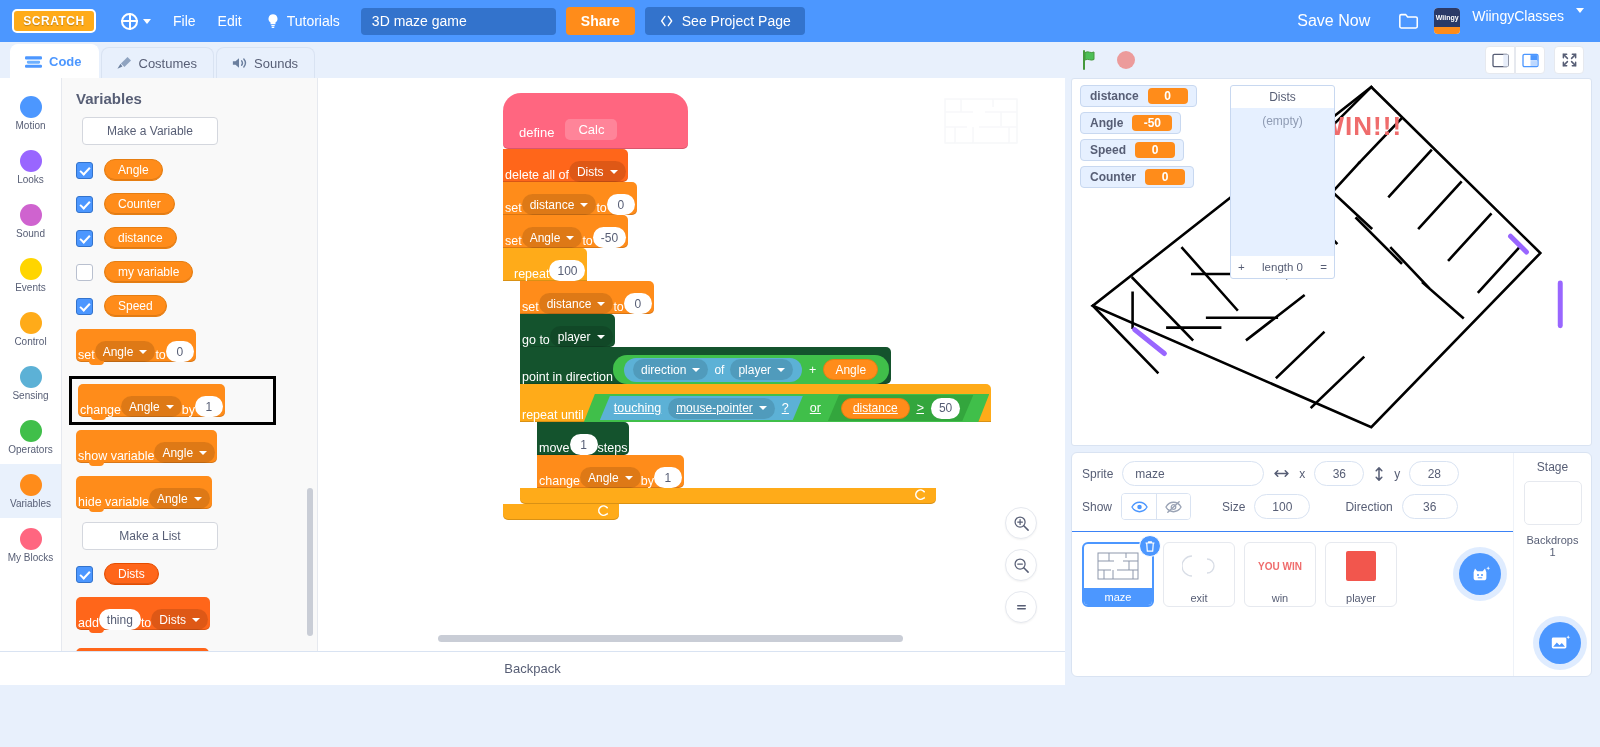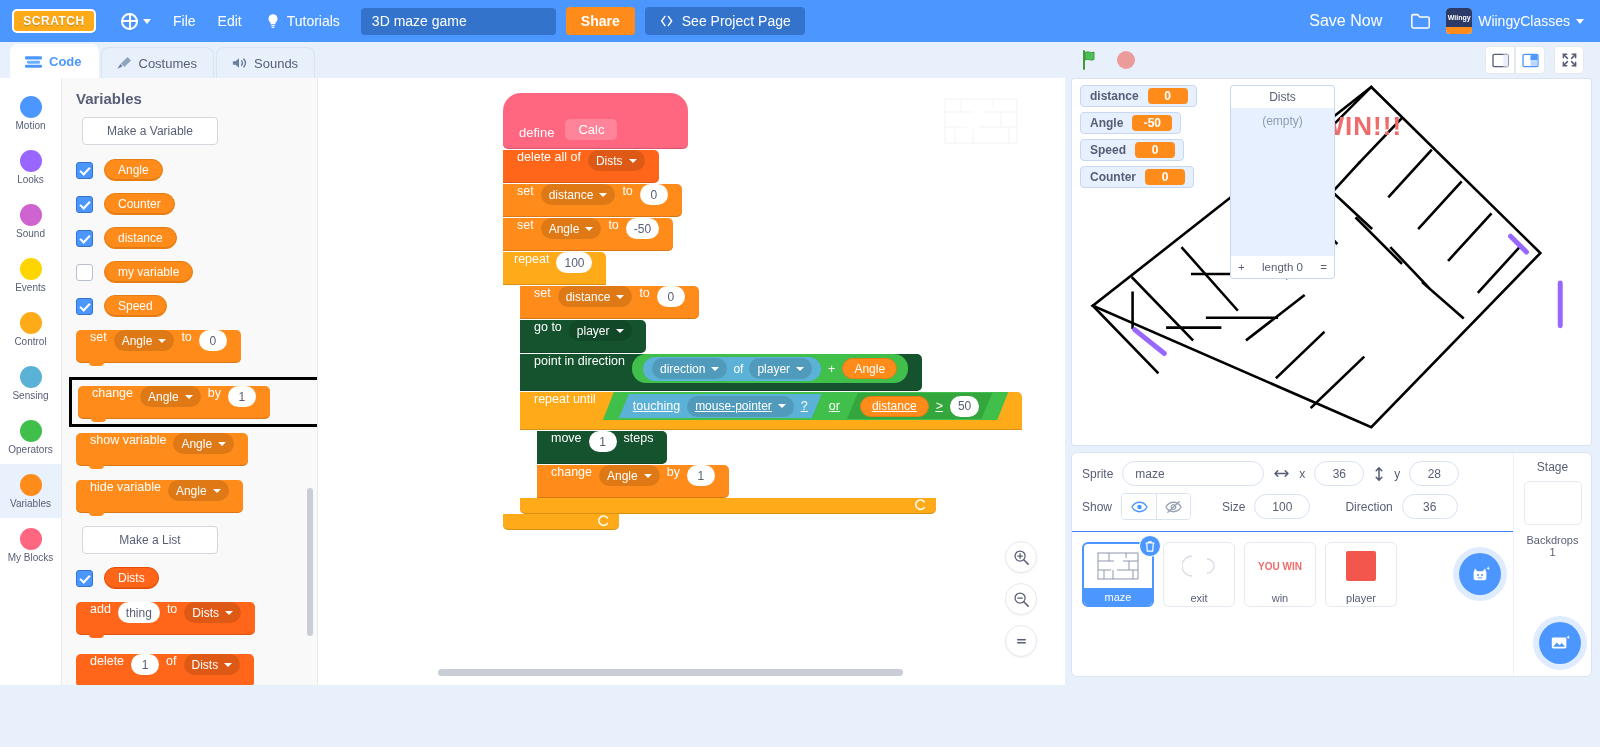--- a/index.html
+++ b/index.html
@@ -60,21 +60,21 @@
   }
   .see-proj {
     display: flex; align-items: center; gap: 7px; background: #3373cc;
     border-radius: 4px; height: 28px; padding: 0 14px; font-size: 14px;
     cursor: pointer;
   }
   .mb-spacer { flex: 1 1 auto; }
   .save-now { font-size: 16px; padding: 0 14px; cursor: pointer; }
   .folder-ico { width: 22px; height: 19px; margin: 0 14px; cursor: pointer; }
   .account {
-    display: flex; align-items: center; gap: 6px; font-size: 14px;
+    display: flex; gap: 12px; font-size: 14px;
     cursor: pointer; padding-right: 4px;
   }
   .avatar {
     width: 26px; height: 26px; border-radius: 4px; background: #fff;
     overflow: hidden; display: flex; flex-direction: column; flex: none;
   }
   .avatar .av-top {
     flex: 1; background: #2b3a67; display: flex; align-items: center;
     justify-content: center; color: #fff; font-size: 7px; font-weight: bold;
   }
@@ -135,22 +135,22 @@
   .pill {
     border-radius: 12px; height: 22px; padding: 0 13px; color: #fff;
     font-size: 12px; display: inline-flex; align-items: center; cursor: pointer;
     box-shadow: inset 0 -1px 0 rgba(0,0,0,.12);
   }
   .pill.varcol { background: #ff8c1a; border: 1px solid #e67e12; }
   .pill.listcol { background: #ff661a; border: 1px solid #e64d00; }
 
   
   .blk {
-    display: inline-flex; align-items: flex-start; gap: 7px; height: 33px;
-    border-radius: 5px; padding: 0 14px; color: #fff; font-size: 12.5px;
+    display: inline-flex; align-items: flex-end; gap: 0; height: 33px;
+    border-radius: 5px; padding: 0 2px; color: #fff; font-size: 12.5px;
     white-space: nowrap; cursor: grab; position: relative;
     box-shadow: inset 0 -1px 0 rgba(0,0,0,.15);
   }
   .blk.var { background: #ff8c1a; }
   .blk.list { background: #ff661a; }
   .blk.motion { background: #14532d; }
   .blk.control { background: #ffab19; }
   .drop {
     background: rgba(0,0,0,.13); border-radius: 12px; height: 21px;
     padding: 0 8px; display: inline-flex; align-items: center; gap: 6px;
@@ -758,20 +758,23 @@
             <svg width="17" height="17" viewBox="0 0 18 18">
               <path d="M5 7.2h8M5 10.4h8" stroke="#575e75" stroke-width="1.5" stroke-linecap="round"></path>
             </svg>
           </div>
         </div>
 
         <div class="ws-hscroll"></div>
       </div>
     </div>
 
+    <div class="backpack">
+      <span>Backpack</span>
+    </div>
   </div>
 
   <div class="right-col">
 
     <div class="stage-header">
       <svg class="flag-btn" width="24" height="24" viewBox="0 0 24 24">
         <path d="M5 3v18" stroke="#45993d" stroke-width="2" stroke-linecap="round"></path>
         <path d="M6 4.5c3-2 6 1.4 9-.5v7.5c-3 1.9-6-1.5-9 .5z" fill="#4cbf56" stroke="#45993d" stroke-width="1"></path>
       </svg>
       <svg class="stop-btn" width="22" height="22" viewBox="0 0 22 22">

